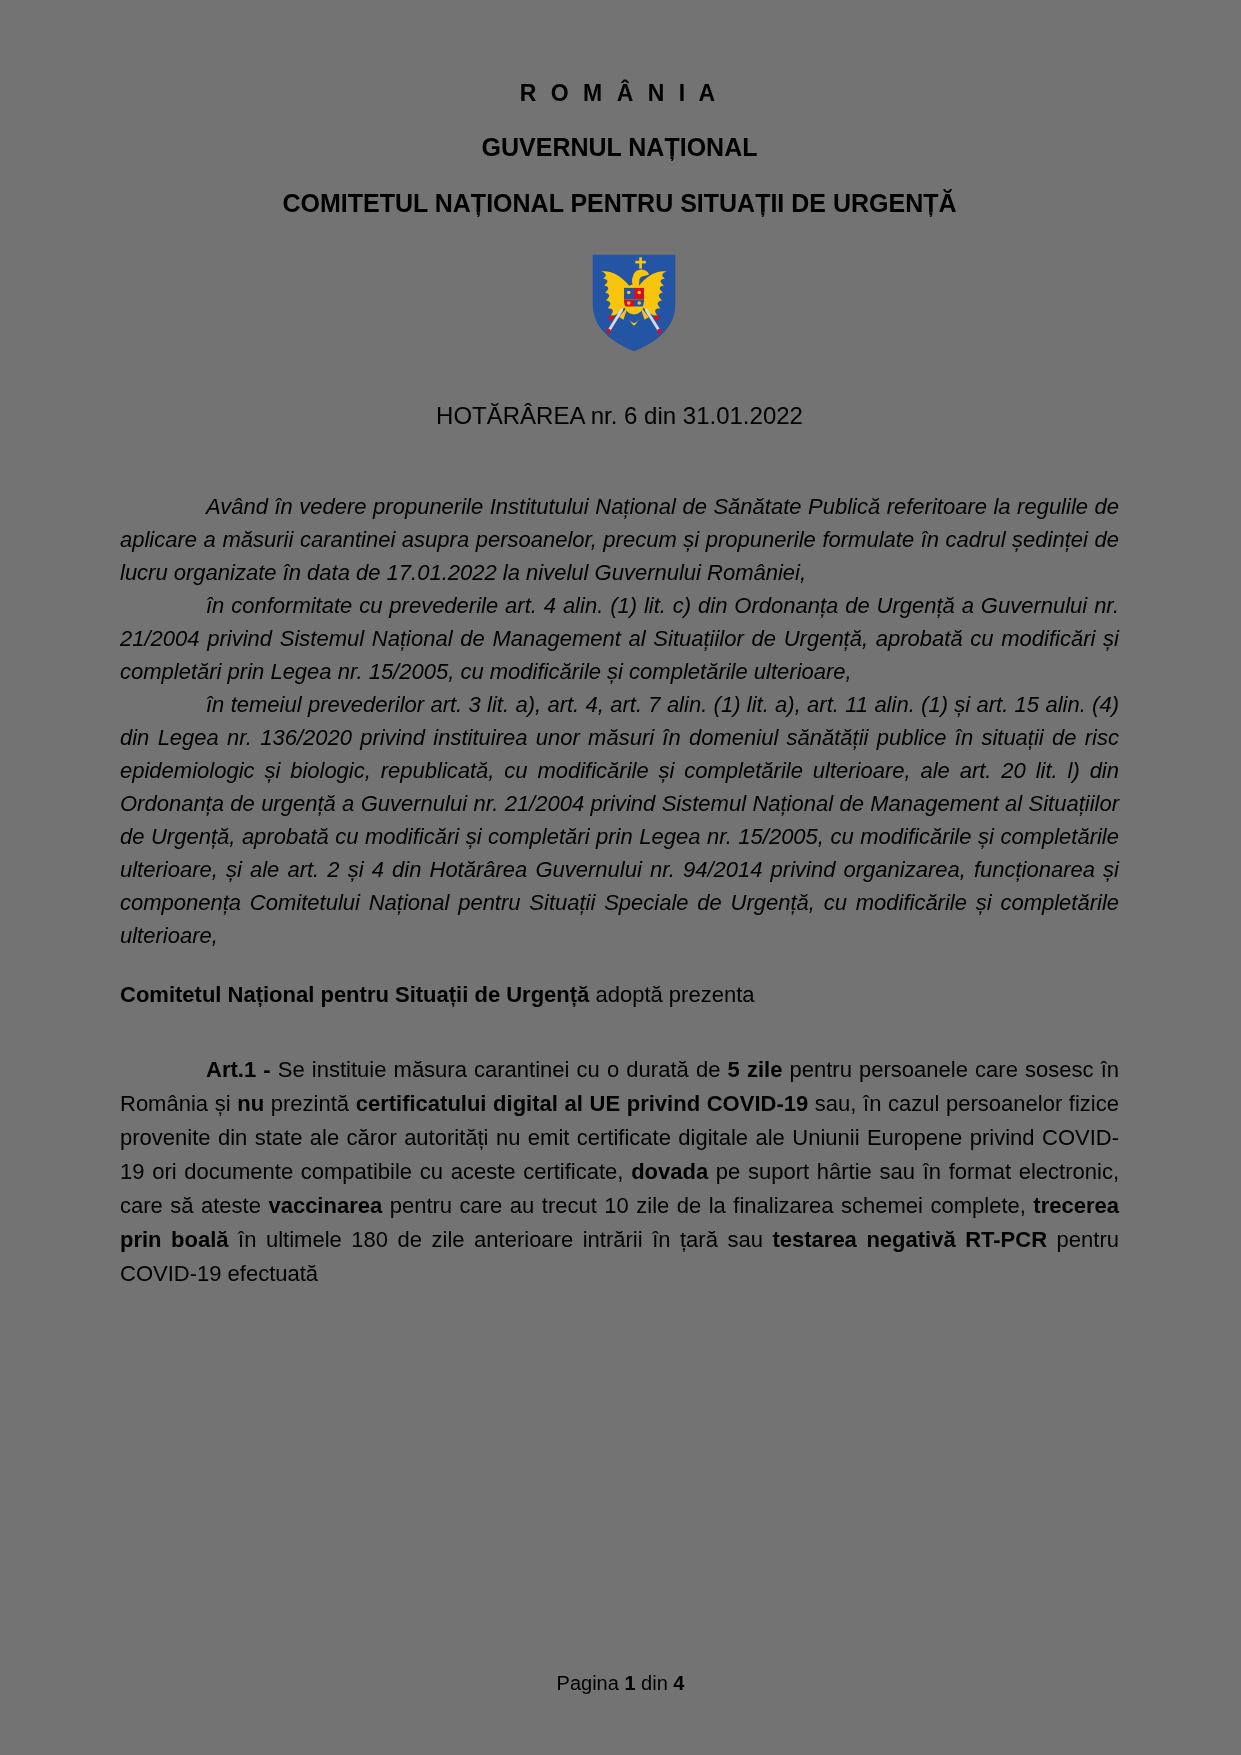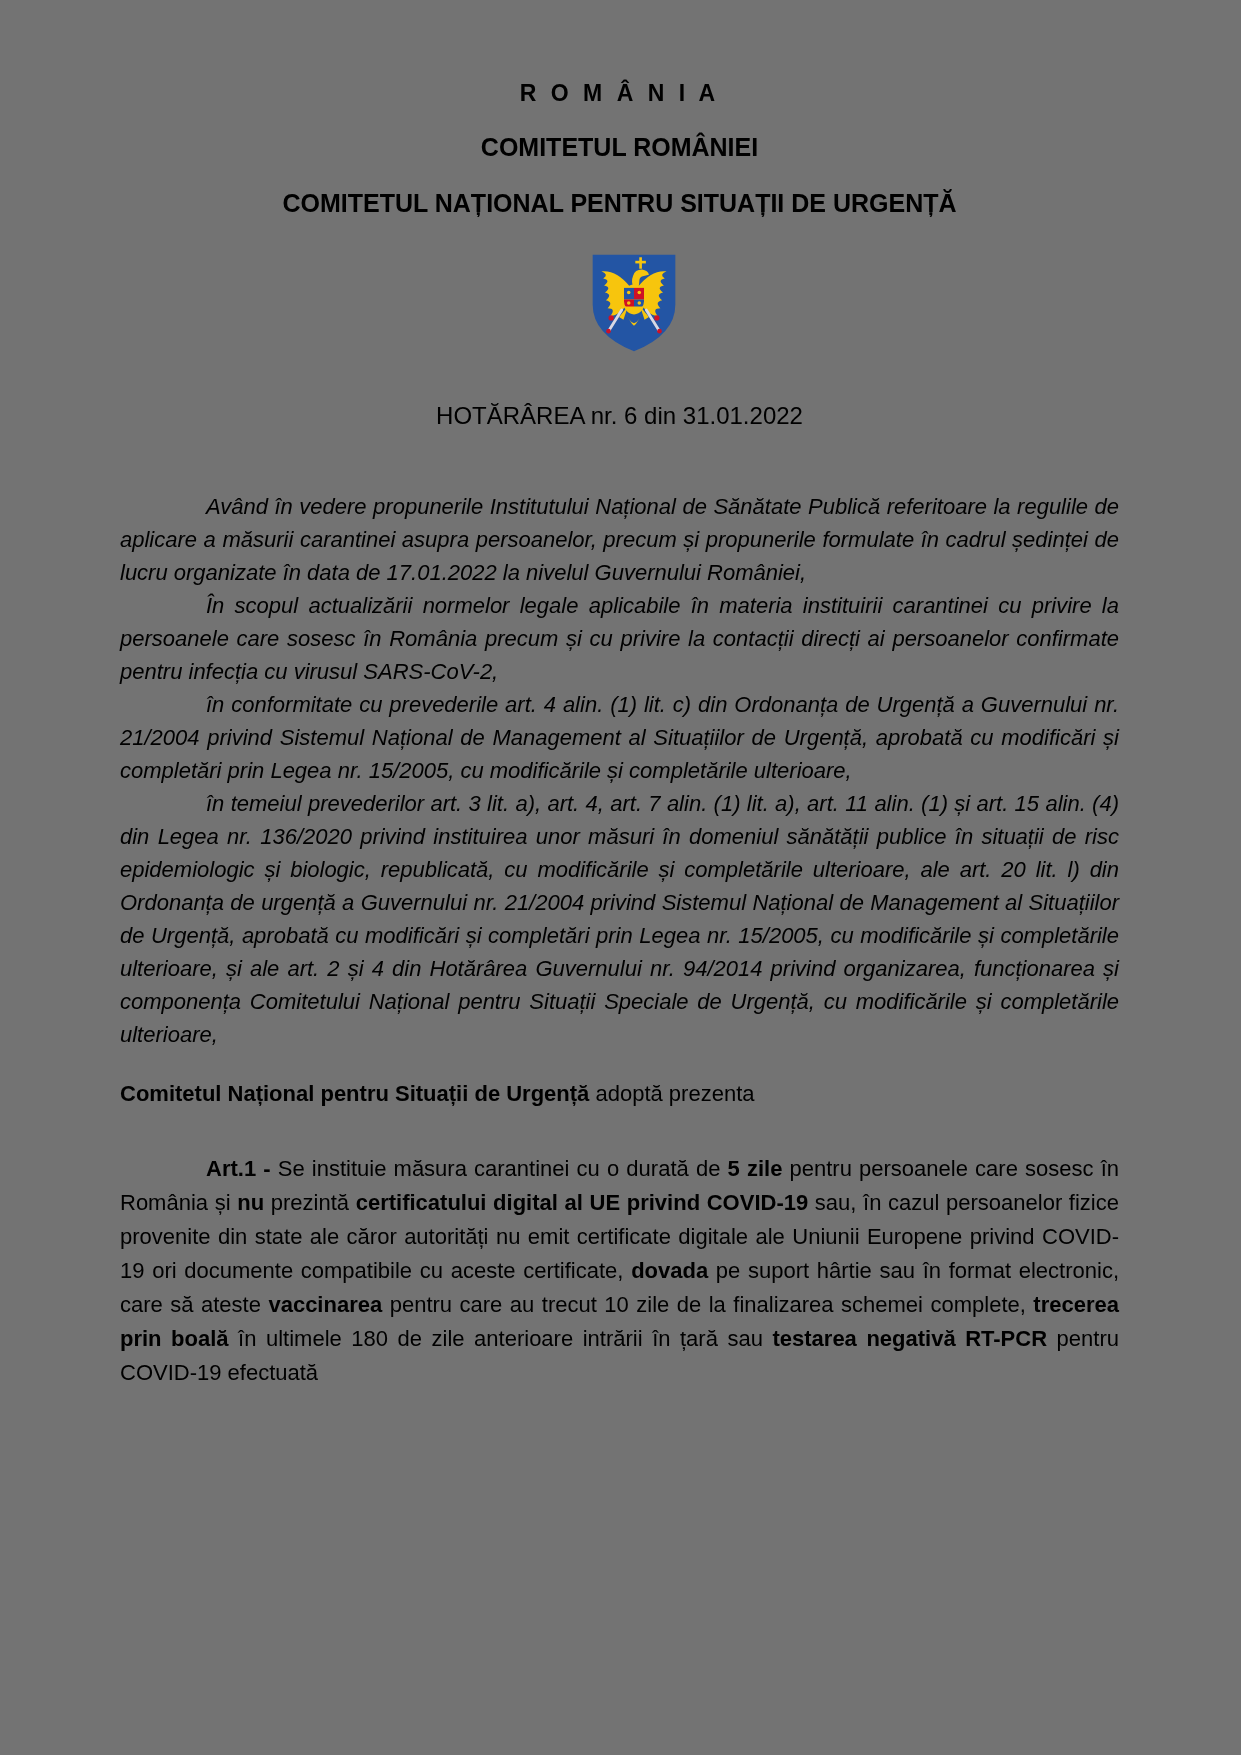--- a/index.html
+++ b/index.html
@@ -22,21 +22,21 @@
   .article{margin:46px 0 0;font-size:22px;line-height:34px;text-align:justify;text-indent:86px;}
   .footer{position:absolute;top:1672px;left:0;width:100%;text-align:center;font-size:20px;}
 </style>
 </head>
 <body>
 
 <div class="page">
   <div class="content">
 
     <div class="h-country">R O M Â N I A</div>
-    <div class="h-gov">COMITETUL ROMÂNIEI</div>
+    <div class="h-gov">GUVERNUL NAȚIONAL</div>
     <div class="h-com">COMITETUL NAȚIONAL PENTRU SITUAȚII DE URGENȚĂ</div>
 
     <div class="emblem-wrap">
       <svg width="88" height="102" viewBox="0 0 100 116" aria-hidden="true">
         <path d="M3 3 H97 V60 Q97 94 50 113 Q3 94 3 60 Z" fill="#2355A4"></path>
         <g fill="#F7C50D">
           <path d="M46 40 Q30 20 13 22 Q22 26 15 30 Q24 32 16 38 Q25 40 17 46 Q26 48 18 55 Q27 57 20 64 Q30 64 23 73 Q37 71 43 57 Z"></path>
           <path d="M54 40 Q70 20 87 22 Q78 26 85 30 Q76 32 84 38 Q75 40 83 46 Q74 48 82 55 Q73 57 80 64 Q70 64 77 73 Q63 71 57 57 Z"></path>
           <path d="M50 42 Q46 34 49 27 Q51 20 59 20 Q66 21 67 26 L59 28 Q56 29 56 34 Q56 42 50 46 Z"></path>
           <rect x="56" y="6" width="3" height="13"></rect>
@@ -73,22 +73,22 @@
           </g>
         </g>
         <path d="M38 40 H62 V56 Q62 65 50 70 Q38 65 38 56 Z" fill="none" stroke="#F7C50D" stroke-width="1.2"></path>
       </svg>
     </div>
 
     <div class="doc-title">HOTĂRÂREA nr. 6 din 31.01.2022</div>
 
     <div class="preamble">
       <p>Având în vedere propunerile Institutului Național de Sănătate Publică referitoare la regulile de aplicare a măsurii carantinei asupra persoanelor, precum și propunerile formulate în cadrul ședinței de lucru organizate în data de 17.01.2022 la nivelul Guvernului României,</p>
-      <p>În scopul actualizării normelor legale aplicabile în materia instituirii carantinei cu privire la persoanele care sosesc în România precum și cu privire la contacții direcți ai persoanelor confirmate pentru infecția cu virusul SARS-CoV-2,</p>
       <p>în conformitate cu prevederile art. 4 alin. (1) lit. c) din Ordonanța de Urgență a Guvernului nr. 21/2004 privind Sistemul Național de Management al Situațiilor de Urgență, aprobată cu modificări și completări prin Legea nr. 15/2005, cu modificările și completările ulterioare,</p>
       <p>în temeiul prevederilor art. 3 lit. a), art. 4, art. 7 alin. (1) lit. a), art. 11 alin. (1) și art. 15 alin. (4) din Legea nr. 136/2020 privind instituirea unor măsuri în domeniul sănătății publice în situații de risc epidemiologic și biologic, republicată, cu modificările și completările ulterioare, ale art. 20 lit. l) din Ordonanța de urgență a Guvernului nr. 21/2004 privind Sistemul Național de Management al Situațiilor de Urgență, aprobată cu modificări și completări prin Legea nr. 15/2005, cu modificările și completările ulterioare, și ale art. 2 și 4 din Hotărârea Guvernului nr. 94/2014 privind organizarea, funcționarea și componența Comitetului Național pentru Situații Speciale de Urgență, cu modificările și completările ulterioare,</p>
     </div>
 
     <p class="adoption"><span style="font-weight: bold;">Comitetul Național pentru Situații de Urgență</span><span style="font-weight: normal;"> adoptă prezenta</span></p>
     <p class="article"><span style="font-weight: bold;">Art.1 - </span><span style="font-weight: normal;">Se instituie măsura carantinei cu o durată de </span><span style="font-weight: bold;">5 zile</span><span style="font-weight: normal;"> pentru persoanele care sosesc în România și </span><span style="font-weight: bold;">nu</span><span style="font-weight: normal;"> prezintă </span><span style="font-weight: bold;">certificatului digital al UE privind COVID-19</span><span style="font-weight: normal;"> sau, în cazul persoanelor fizice provenite din state ale căror autorități nu emit certificate digitale ale Uniunii Europene privind COVID-19 ori documente compatibile cu aceste certificate, </span><span style="font-weight: bold;">dovada</span><span style="font-weight: normal;"> pe suport hârtie sau în format electronic, care să ateste </span><span style="font-weight: bold;">vaccinarea</span><span style="font-weight: normal;"> pentru care au trecut 10 zile de la finalizarea schemei complete, </span><span style="font-weight: bold;">trecerea prin boală</span><span style="font-weight: normal;"> în ultimele 180 de zile anterioare intrării în țară sau </span><span style="font-weight: bold;">testarea negativă RT-PCR</span><span style="font-weight: normal;"> pentru COVID-19 efectuată</span></p>
   </div>
 
+  <div class="footer"><span style="font-weight: normal;">Pagina </span><span style="font-weight: bold;">1</span><span style="font-weight: normal;"> din </span><span style="font-weight: bold;">4</span></div>
 </div>
 
 </body></html>

